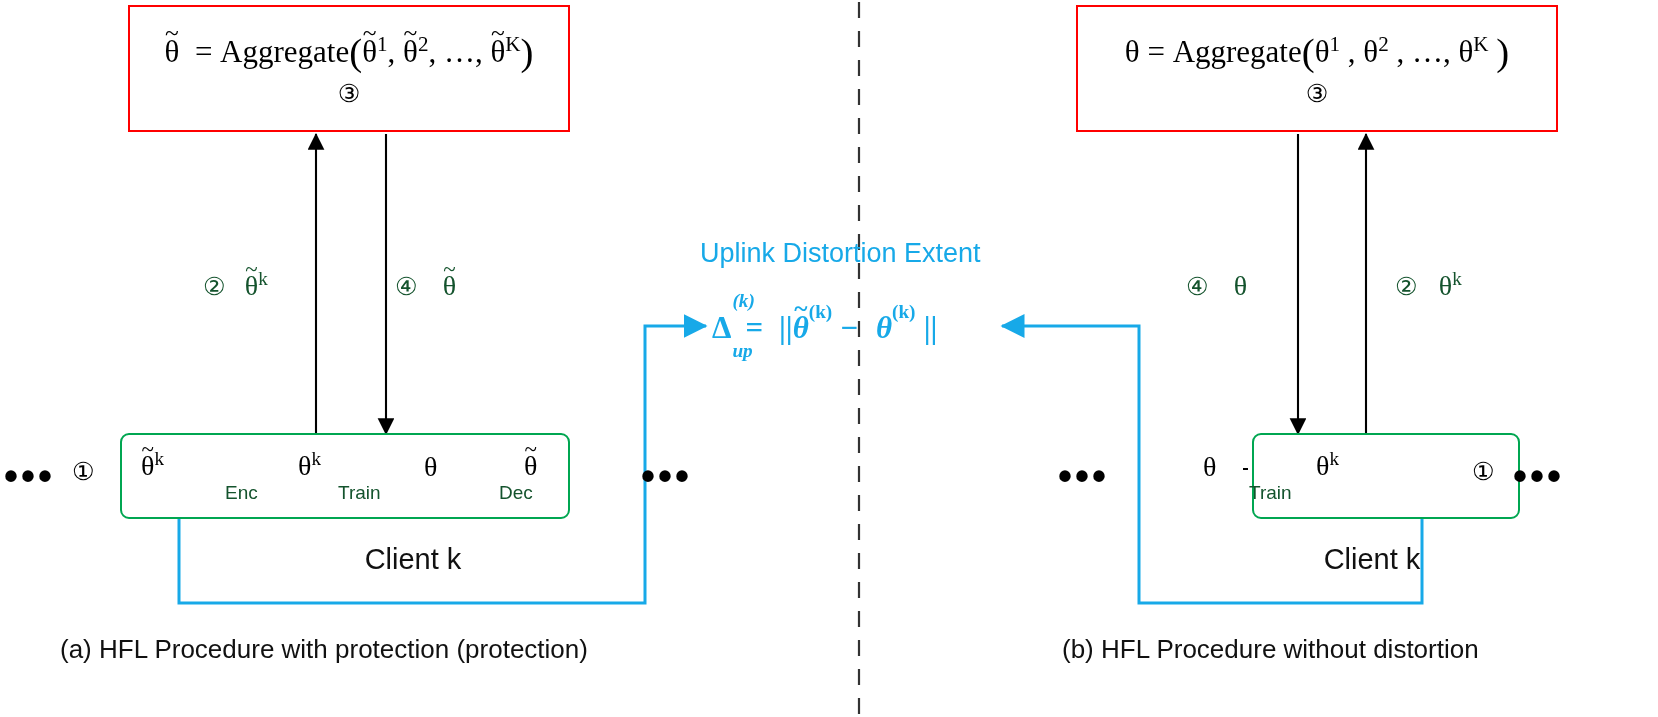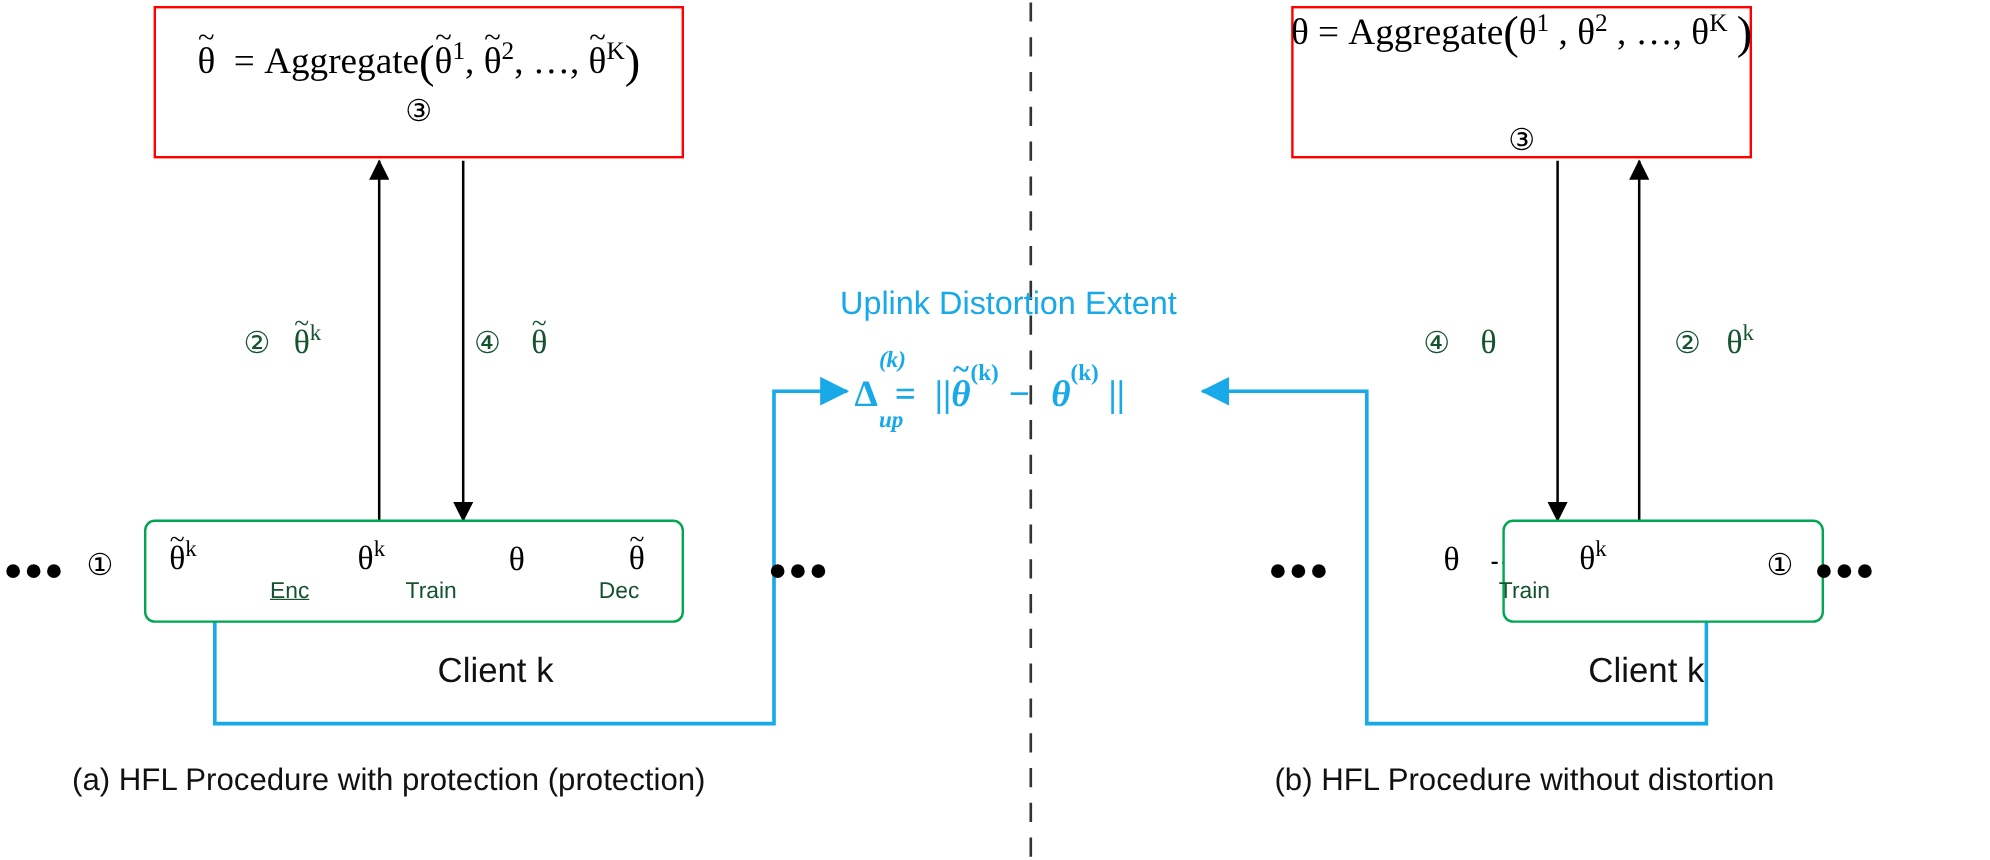--- a/index.html
+++ b/index.html
@@ -133,21 +133,21 @@
     <span class="tilde-wrap">θ<span class="tld">~</span></span><sup class="sup">k</sup>
   </div>
   <div class="sym" style="position:absolute;left:298px;top:452px;">
     θ<sup class="sup">k</sup>
   </div>
   <div class="sym" style="position:absolute;left:424px;top:453px;">θ</div>
   <div class="sym" style="position:absolute;left:524px;top:452px;">
     <span class="tilde-wrap">θ<span class="tld">~</span></span>
   </div>
 
-  <div class="edge-label" style="left:225px;top:482px;text-decoration:underline;">Enc</div>
+  <div class="edge-label" style="left:225px;top:482px;">Enc</div>
   <div class="edge-label" style="left:338px;top:482px;">Train</div>
   <div class="edge-label" style="left:474px;top:482px;margin-left:25px;">Dec</div>
 
   <div class="client-label" style="left:180px;top:543px;width:466px;">Client k</div>
 
   <div class="dots" style="left:641px;top:456px;">•••</div>
 
   <div class="caption" style="left:60px;top:634px;">(a) HFL Procedure with protection (protection)</div>
 
   <div class="blue-title" style="left:700px;top:238px;">Uplink Distortion Extent</div>
@@ -159,21 +159,21 @@
         <span class="d" style="position:relative;top:2px;font-style:italic;">up</span>
       </span>
     </span>
     <span style="margin-left:-18px;">=</span>
     <span style="margin-left:8px;">||</span><span class="pair"><span class="base"><span class="tilde-wrap"><span style="font-style:italic;">θ</span><span class="tld">~</span></span></span><span class="supr">(k)</span></span>
     <span style="margin-left:24px;">−</span>
     <span class="pair" style="margin-left:10px;"><span class="base" style="font-style:italic;">θ</span><span class="supr">(k)</span></span>
     <span style="margin-left:24px;">||</span>
   </div>
 
-  <div class="node agg-box" style="left:1076px;top:5px;width:384px;height:127px;justify-content:space-between;">
+  <div class="node agg-box" style="left:1076px;top:5px;width:482px;height:127px;">
     <div class="agg-formula">
       θ&nbsp;=&nbsp;Aggregate<span style="font-size:1.25em;vertical-align:-0.08em;">(</span>θ<sup class="sup">1</sup> , θ<sup class="sup">2</sup> , …, θ<sup class="sup">K</sup> <span style="font-size:1.25em;vertical-align:-0.08em;">)</span>
     </div>
     <div class="agg-step">③</div>
   </div>
 
   <div class="edge-label" style="left:1186px;top:272px;">
     <span class="step-circ">④</span>
     <span class="sym" style="margin-left:20px;">θ</span>
   </div>

